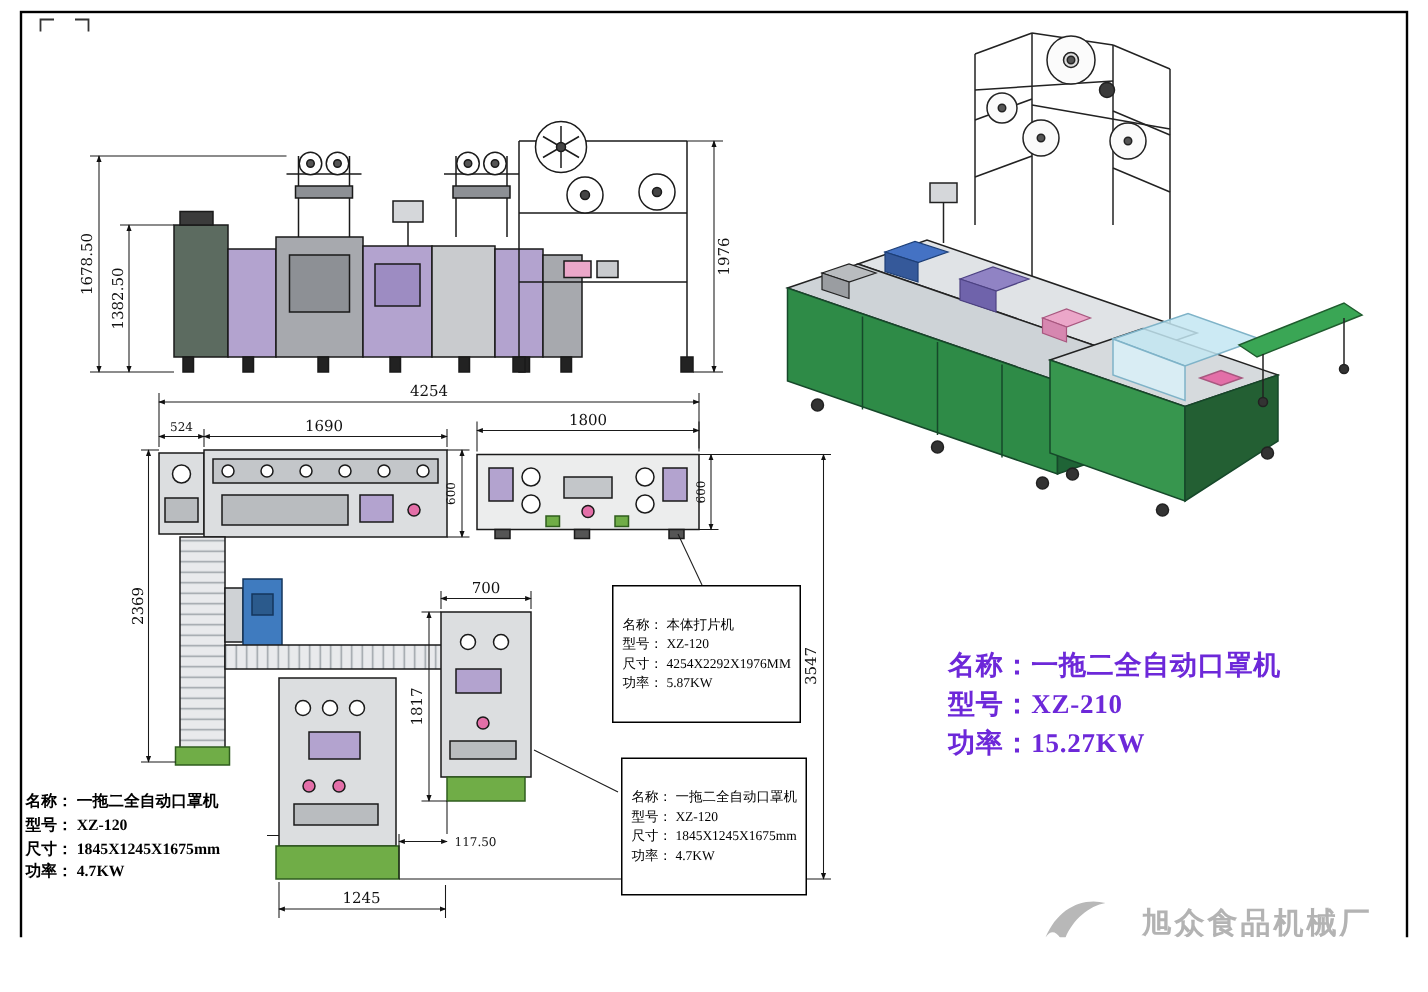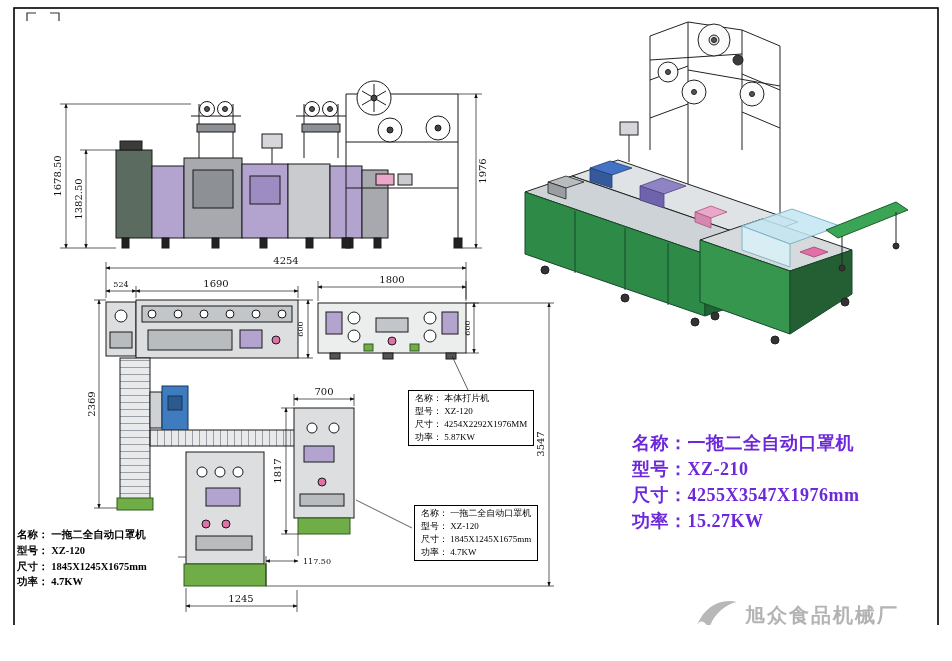--- a/index.html
+++ b/index.html
@@ -5,34 +5,34 @@
   html,body { margin:0; padding:0; background:#ffffff; }
   .sheet {
     position:relative; width:952px; height:625px; background:#ffffff;
     font-family:"Liberation Sans", sans-serif; overflow:hidden;
   }
   svg.drawing { position:absolute; left:0; top:0; }
   .dim { font-family:"DejaVu Serif", serif; font-size:10px; fill:#111; }
   .dim-sm { font-size:8px; }
   .ann-box {
     position:absolute; background:#fff; border:1px solid #000;
-    padding:1px 6px; font-family:"Liberation Serif", serif;
+    padding:19px 6px; font-family:"Liberation Serif", serif;
     font-size:9px; line-height:1.45; color:#000; white-space:nowrap;
   }
   .ann-plain {
     position:absolute; font-family:"Liberation Serif", serif;
     font-size:10.5px; line-height:1.5; font-weight:600; color:#000; white-space:nowrap;
   }
   .main-spec {
     position:absolute; left:632px; top:430px;
     font-family:"Liberation Serif", serif; font-weight:700;
     font-size:18px; line-height:1.45; color:#6d28d9; letter-spacing:0.5px; white-space:nowrap;
   }
   .watermark {
-    position:absolute; left:694px; top:594px; display:flex; align-items:center; gap:5px;
+    position:absolute; left:694px; top:594px; display:flex; align-items:center; gap:21px;
     color:#b3b3b3; font-weight:700; font-size:20px; letter-spacing:2px; white-space:nowrap;
   }
 </style>
 </head>
 <body>
 
 <div class="sheet">
 
 <svg class="drawing" width="952" height="661" viewBox="0 0 952 661">
   <defs>
@@ -380,21 +380,20 @@
   <div class="ann-plain" style="left:17px; top:527px;">
     <div>名称： 一拖二全自动口罩机</div>
     <div>型号： XZ-120</div>
     <div>尺寸： 1845X1245X1675mm</div>
     <div>功率： 4.7KW</div>
   </div>
 
   <div class="main-spec">
     <div>名称：一拖二全自动口罩机</div>
     <div>型号：XZ-210</div>
-    <div>尺寸：4255X3547X1976mm</div>
     <div>功率：15.27KW</div>
   </div>
 
   <div class="watermark">
     <svg width="46" height="42" viewBox="0 0 46 42">
       <path d="M3 31 C11 12, 27 4, 43 8 C31 10, 19 21, 15 35 C11 27, 7 25, 3 31 Z" fill="#b8b8b8"></path>
     </svg>
     <span>旭众食品机械厂</span>
   </div>
 

